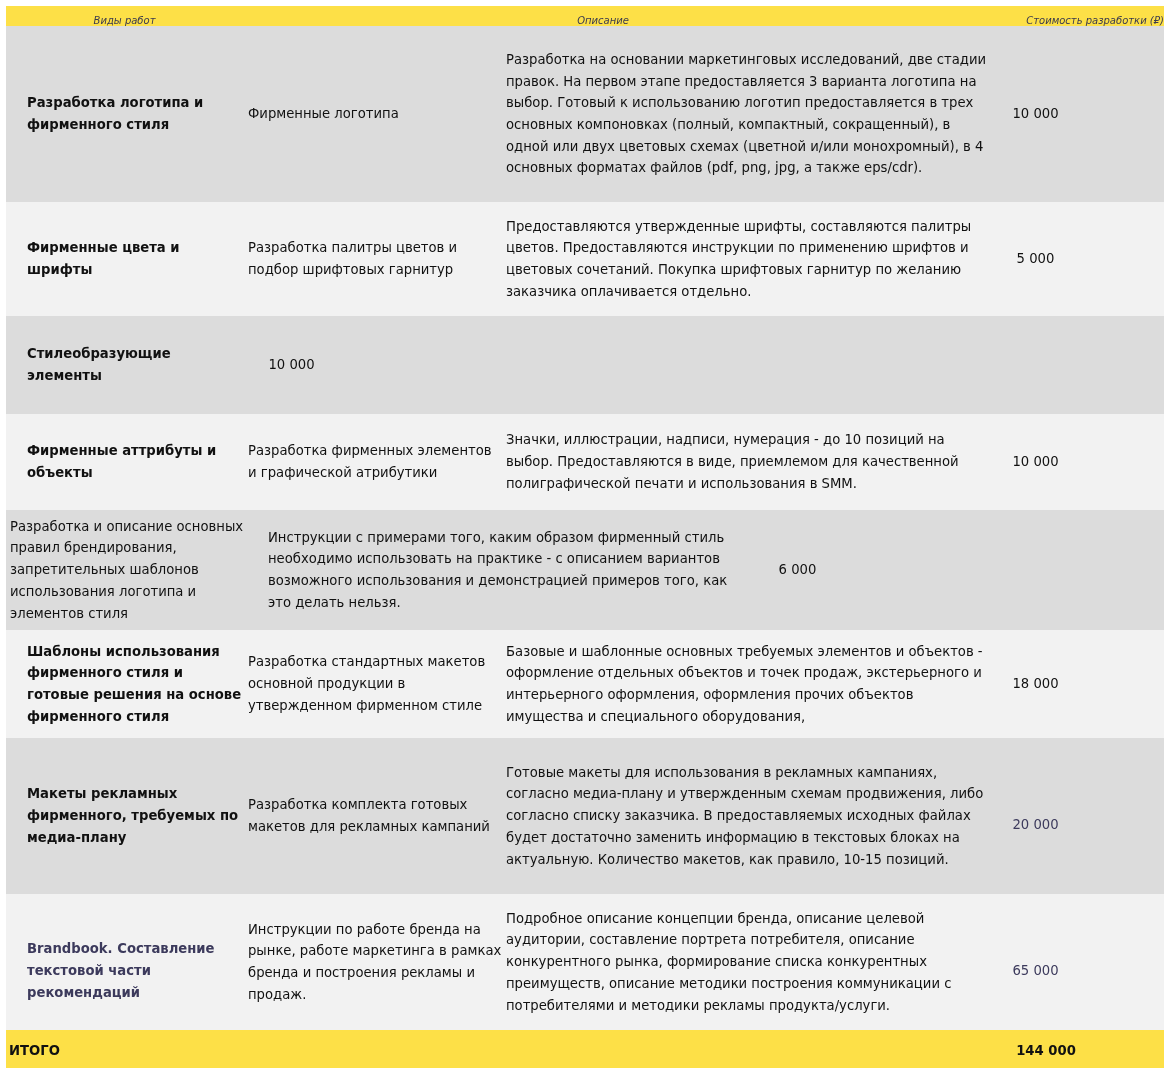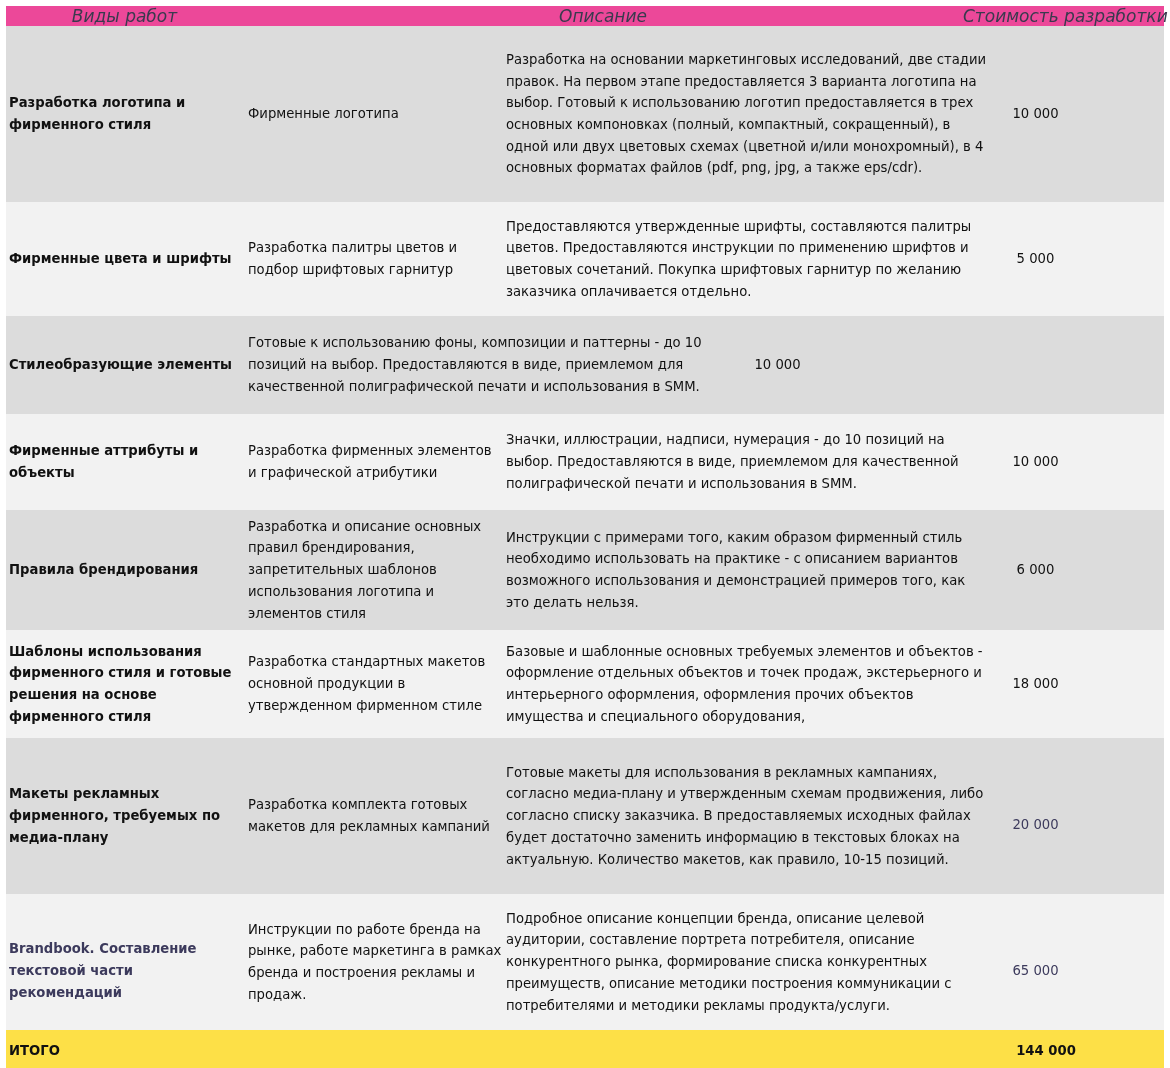--- a/index.html
+++ b/index.html
@@ -5,31 +5,31 @@
     html, body { margin: 0; padding: 0; background: #ffffff; }
     body {
       width: 1170px; height: 1068px; overflow: hidden;
       font-family: "DejaVu Sans", "Liberation Sans", sans-serif;
       color: #111;
     }
     .table {
       position: absolute; left: 6px; top: 6px; width: 1158px;
     }
     .hdr {
-      display: flex; height: 20px; background: #ec4899; align-items: flex-start;
-      font-style: italic; font-size: 17px; color: #3a3a4e;
+      display: flex; height: 20px; background: #fde047; align-items: flex-end;
+      font-style: italic; font-size: 10px; color: #3a3a4e;
     }
     .hdr div { white-space: nowrap; }
     .h1 { width: 237px; text-align: center; }
     .h2 { width: 720px; text-align: center; padding-left: 0; }
     .h3 { width: 201px; text-align: right; padding-right: 0; }
     .row { display: flex; align-items: center; font-size: 13.2px; line-height: 21.7px; }
     .row.dark { background: #dcdcdc; }
     .row.light { background: #f2f2f2; }
-    .c1 { width: 238px; padding-left: 3px; font-weight: bold; box-sizing: border-box; }
+    .c1 { width: 238px; padding-left: 21px; font-weight: bold; box-sizing: border-box; }
     .c2 { width: 258px; padding-left: 4px; box-sizing: border-box; }
     .c3 { width: 486px; padding-left: 4px; box-sizing: border-box; }
     .c4 { width: 176px; text-align: center; box-sizing: border-box; padding-right: 81px; }
     .accent { color: #3c3a5c; margin-top: 18px; }
     .total { height: 40px; background: #fde047; display: flex; align-items: center; font-weight: bold; font-size: 13.2px; }
     .total .t1 { width: 982px; padding-left: 3px; box-sizing: border-box; }
     .total .t2 { width: 176px; text-align: center; padding-right: 60px; box-sizing: border-box; }
   </style>
 </head>
 <body>
@@ -50,33 +50,31 @@
 
   <div class="row light" style="height:114px">
     <div class="c1">Фирменные цвета и шрифты</div>
     <div class="c2">Разработка палитры цветов и подбор шрифтовых гарнитур</div>
     <div class="c3">Предоставляются утвержденные шрифты, составляются палитры цветов. Предоставляются инструкции по применению шрифтов и цветовых сочетаний. Покупка шрифтовых гарнитур по желанию заказчика оплачивается отдельно.</div>
     <div class="c4">5 000</div>
   </div>
 
   <div class="row dark" style="height:98px">
     <div class="c1">Стилеобразующие элементы</div>
-    <div class="c3">Готовые к использованию фоны, композиции и паттерны - до 10 позиций на выбор. Предоставляются в виде, приемлемом для качественной полиграфической печати и использования в SMM.</div>
     <div class="c4">10 000</div>
   </div>
 
   <div class="row light" style="height:96px">
     <div class="c1">Фирменные аттрибуты и объекты</div>
     <div class="c2">Разработка фирменных элементов и графической атрибутики</div>
     <div class="c3">Значки, иллюстрации, надписи, нумерация - до 10 позиций на выбор.  Предоставляются в виде, приемлемом для качественной полиграфической печати и использования в SMM.</div>
     <div class="c4">10 000</div>
   </div>
 
   <div class="row dark" style="height:120px">
-    <div class="c1">Правила брендирования</div>
     <div class="c2">Разработка и описание основных правил брендирования, запретительных шаблонов использования логотипа и элементов стиля</div>
     <div class="c3">Инструкции с примерами того, каким образом фирменный стиль необходимо использовать на практике - с описанием вариантов возможного использования и демонстрацией примеров того, как это делать нельзя.</div>
     <div class="c4">6 000</div>
   </div>
 
   <div class="row light" style="height:108px; overflow:hidden">
     <div class="c1">Шаблоны использования фирменного стиля и готовые решения на основе фирменного стиля</div>
     <div class="c2">Разработка стандартных макетов основной продукции в утвержденном фирменном стиле</div>
     <div class="c3">Базовые и шаблонные основных требуемых элементов и объектов - оформление отдельных объектов и точек продаж, экстерьерного и интерьерного оформления, оформления прочих объектов имущества и специального оборудования,</div>
     <div class="c4">18 000</div>

